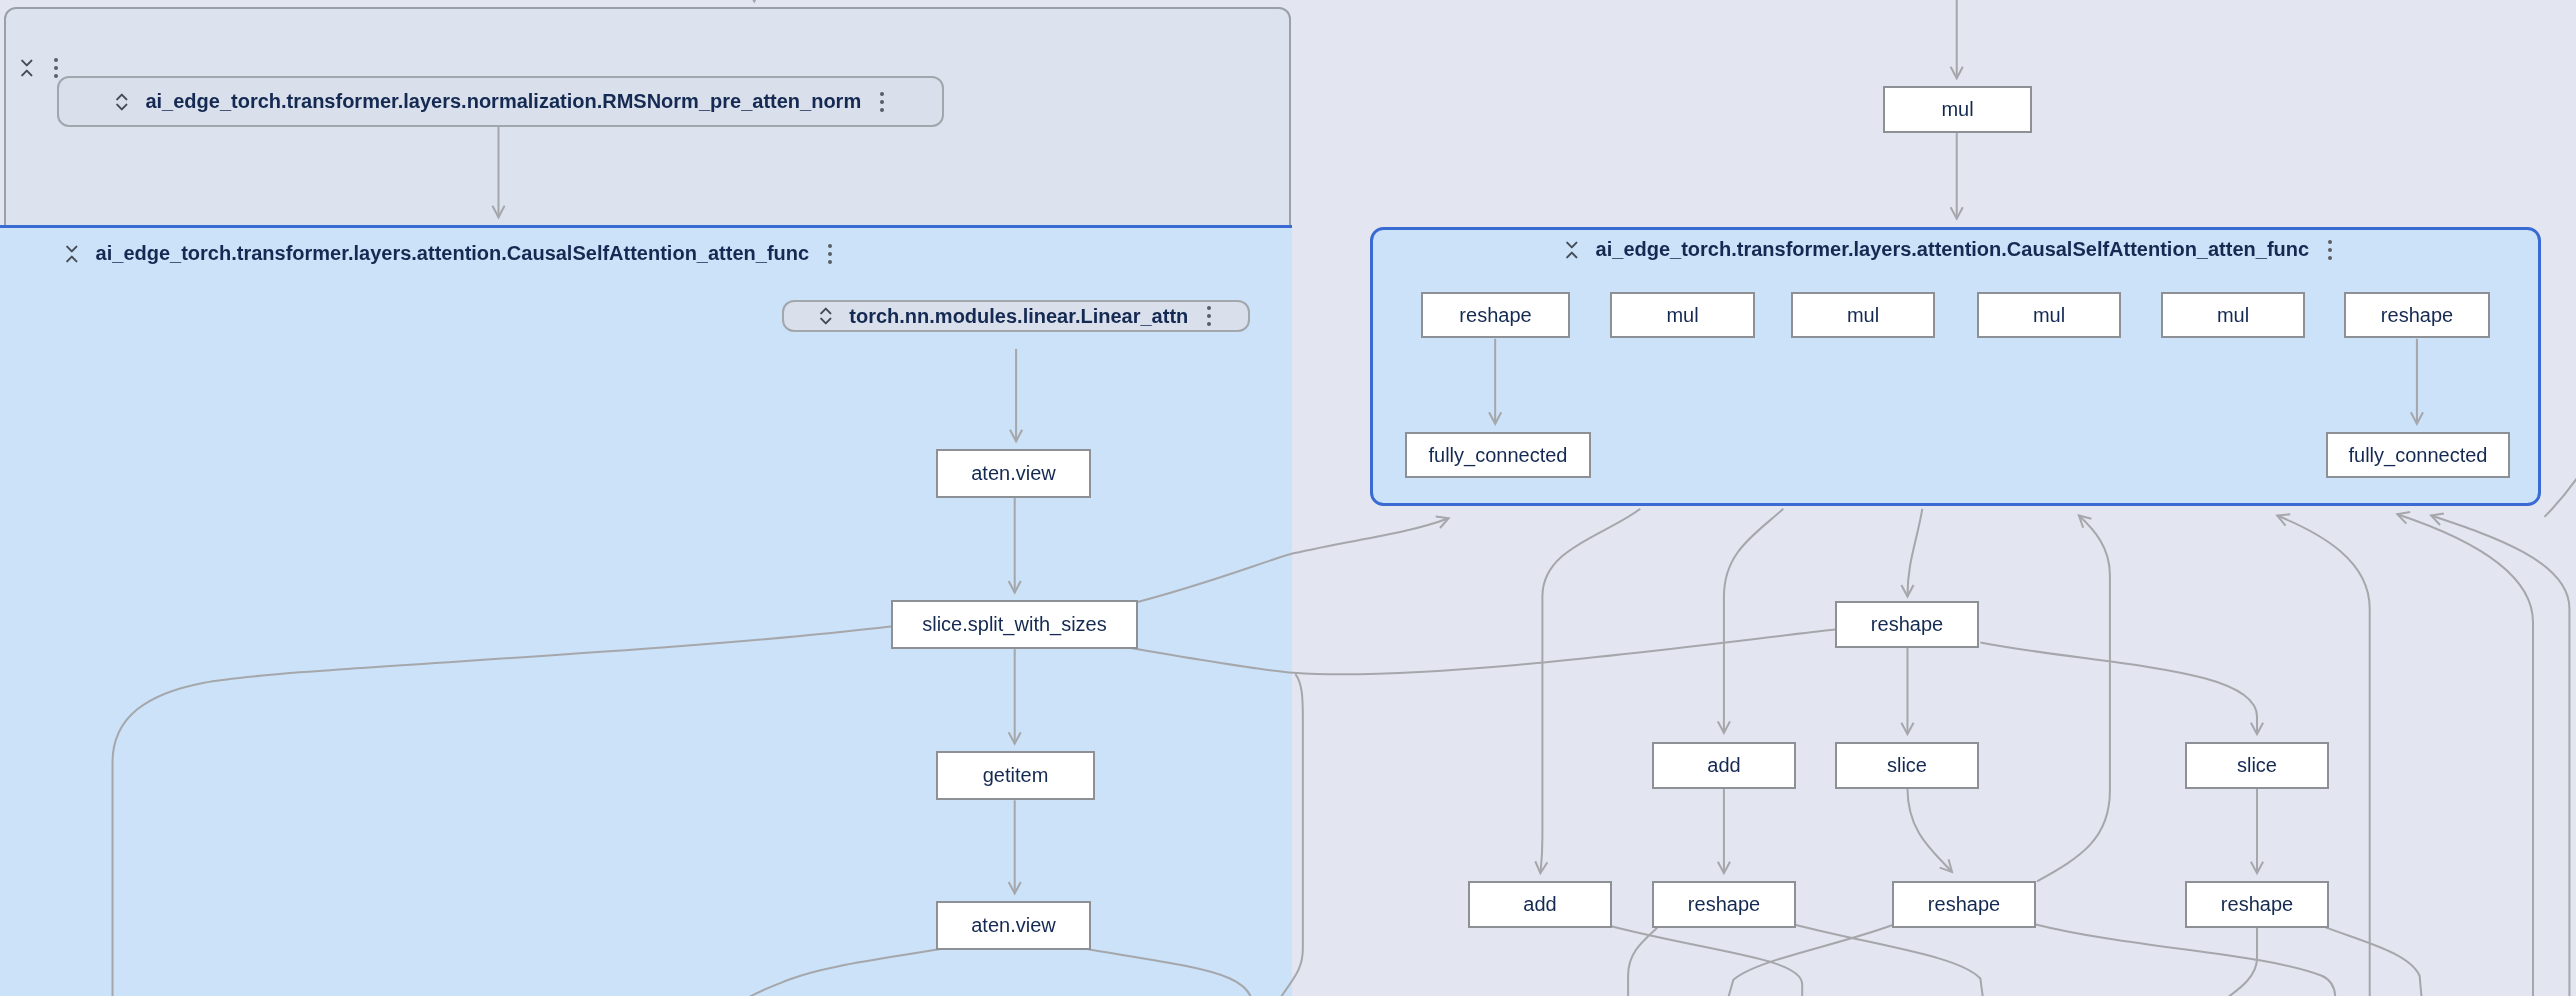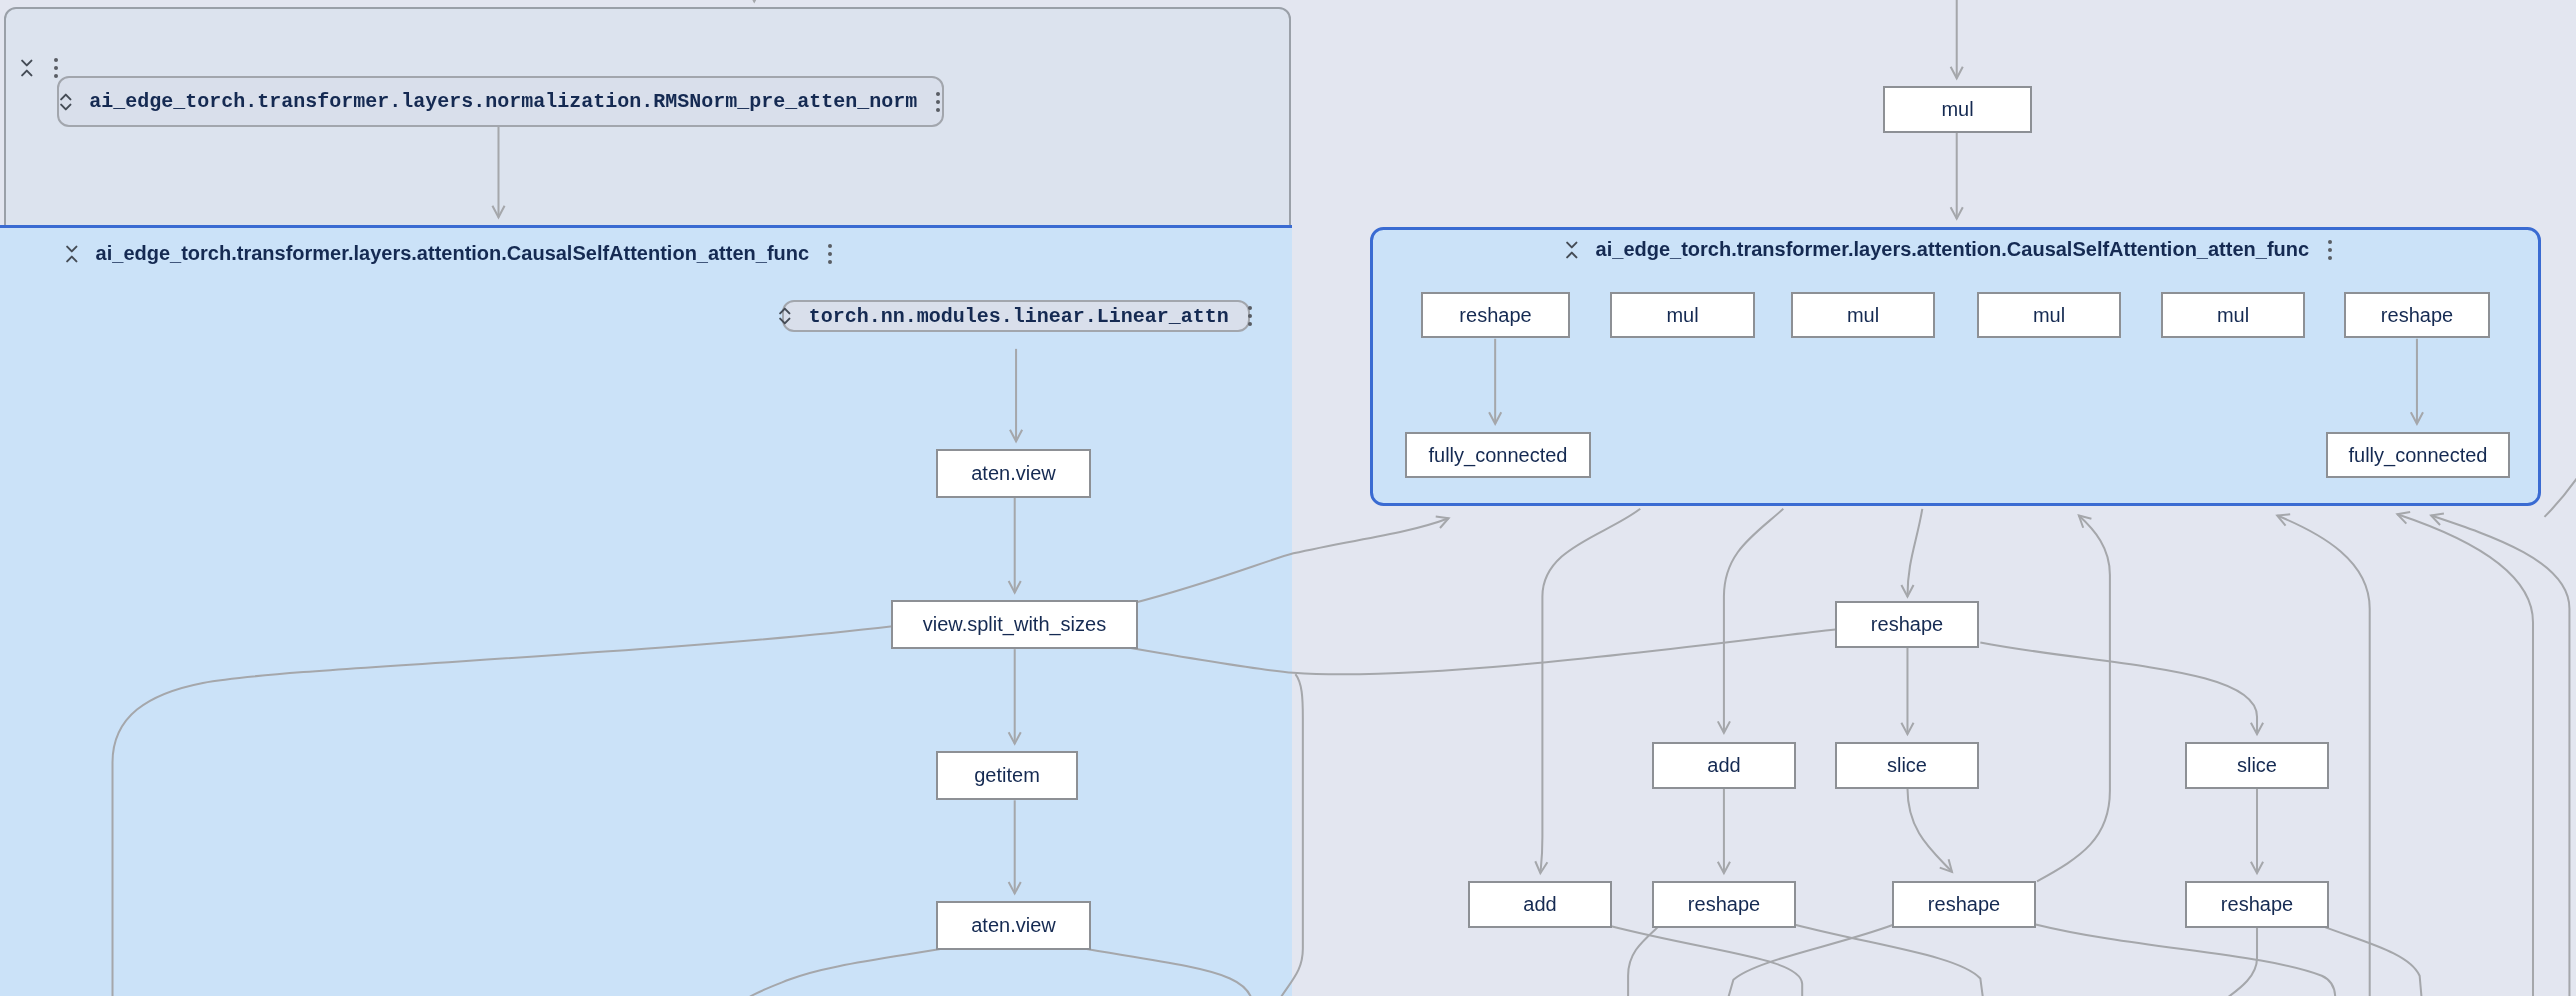--- a/index.html
+++ b/index.html
@@ -34,21 +34,21 @@
   .kebab i{width:4px;height:4px;border-radius:50%;background:#595d64;display:block;}
   .node{
     position:absolute;display:flex;align-items:center;justify-content:center;
     box-sizing:border-box;z-index:3;cursor:pointer;
     background:#ffffff;border:2px solid #8d9095;border-radius:0;
     color:#152a52;font-size:20px;white-space:nowrap;
   }
   .module-node{
     background:#d9dfeb;border:2px solid #a2a6ad;border-radius:12px;
     display:flex;align-items:center;justify-content:center;gap:15px;
-    padding:0 16px;font-weight:600;font-size:20px;color:#152a52;font-family:Liberation Mono, monospace;
+    padding:0 16px;font-weight:600;font-size:20px;color:#152a52;
   }
   svg.edges{position:absolute;left:0;top:0;z-index:2;pointer-events:none;}
   .chev{stroke:#454c56;stroke-width:3;fill:none;stroke-linecap:round;stroke-linejoin:round;}
 </style>
 </head>
 <body>
 
 <div class="panel tb-panel"></div>
 <div class="panel csa-left"></div>
 <div class="panel csa-right"></div>
@@ -185,23 +185,23 @@
       <i></i>
       <i></i>
       <i></i>
     </span>
 </div>
 
 <div class="node" style="left:936px;top:449px;width:155px;height:49px;">
     <span>aten.view</span>
   </div>
 <div class="node" style="left:891px;top:600px;width:247px;height:49px;">
-    <span>view.split_with_sizes</span>
-  </div>
-<div class="node" style="left:936px;top:751px;width:142px;height:49px;">
+    <span>slice.split_with_sizes</span>
+  </div>
+<div class="node" style="left:936px;top:751px;width:159px;height:49px;">
     <span>getitem</span>
   </div>
 <div class="node" style="left:936px;top:901px;width:155px;height:49px;">
     <span>aten.view</span>
   </div>
 
 <div class="node" style="left:1883px;top:86px;width:149px;height:47px;">
     <span>mul</span>
   </div>
 <div class="node" style="left:1835px;top:601px;width:144px;height:47px;">

